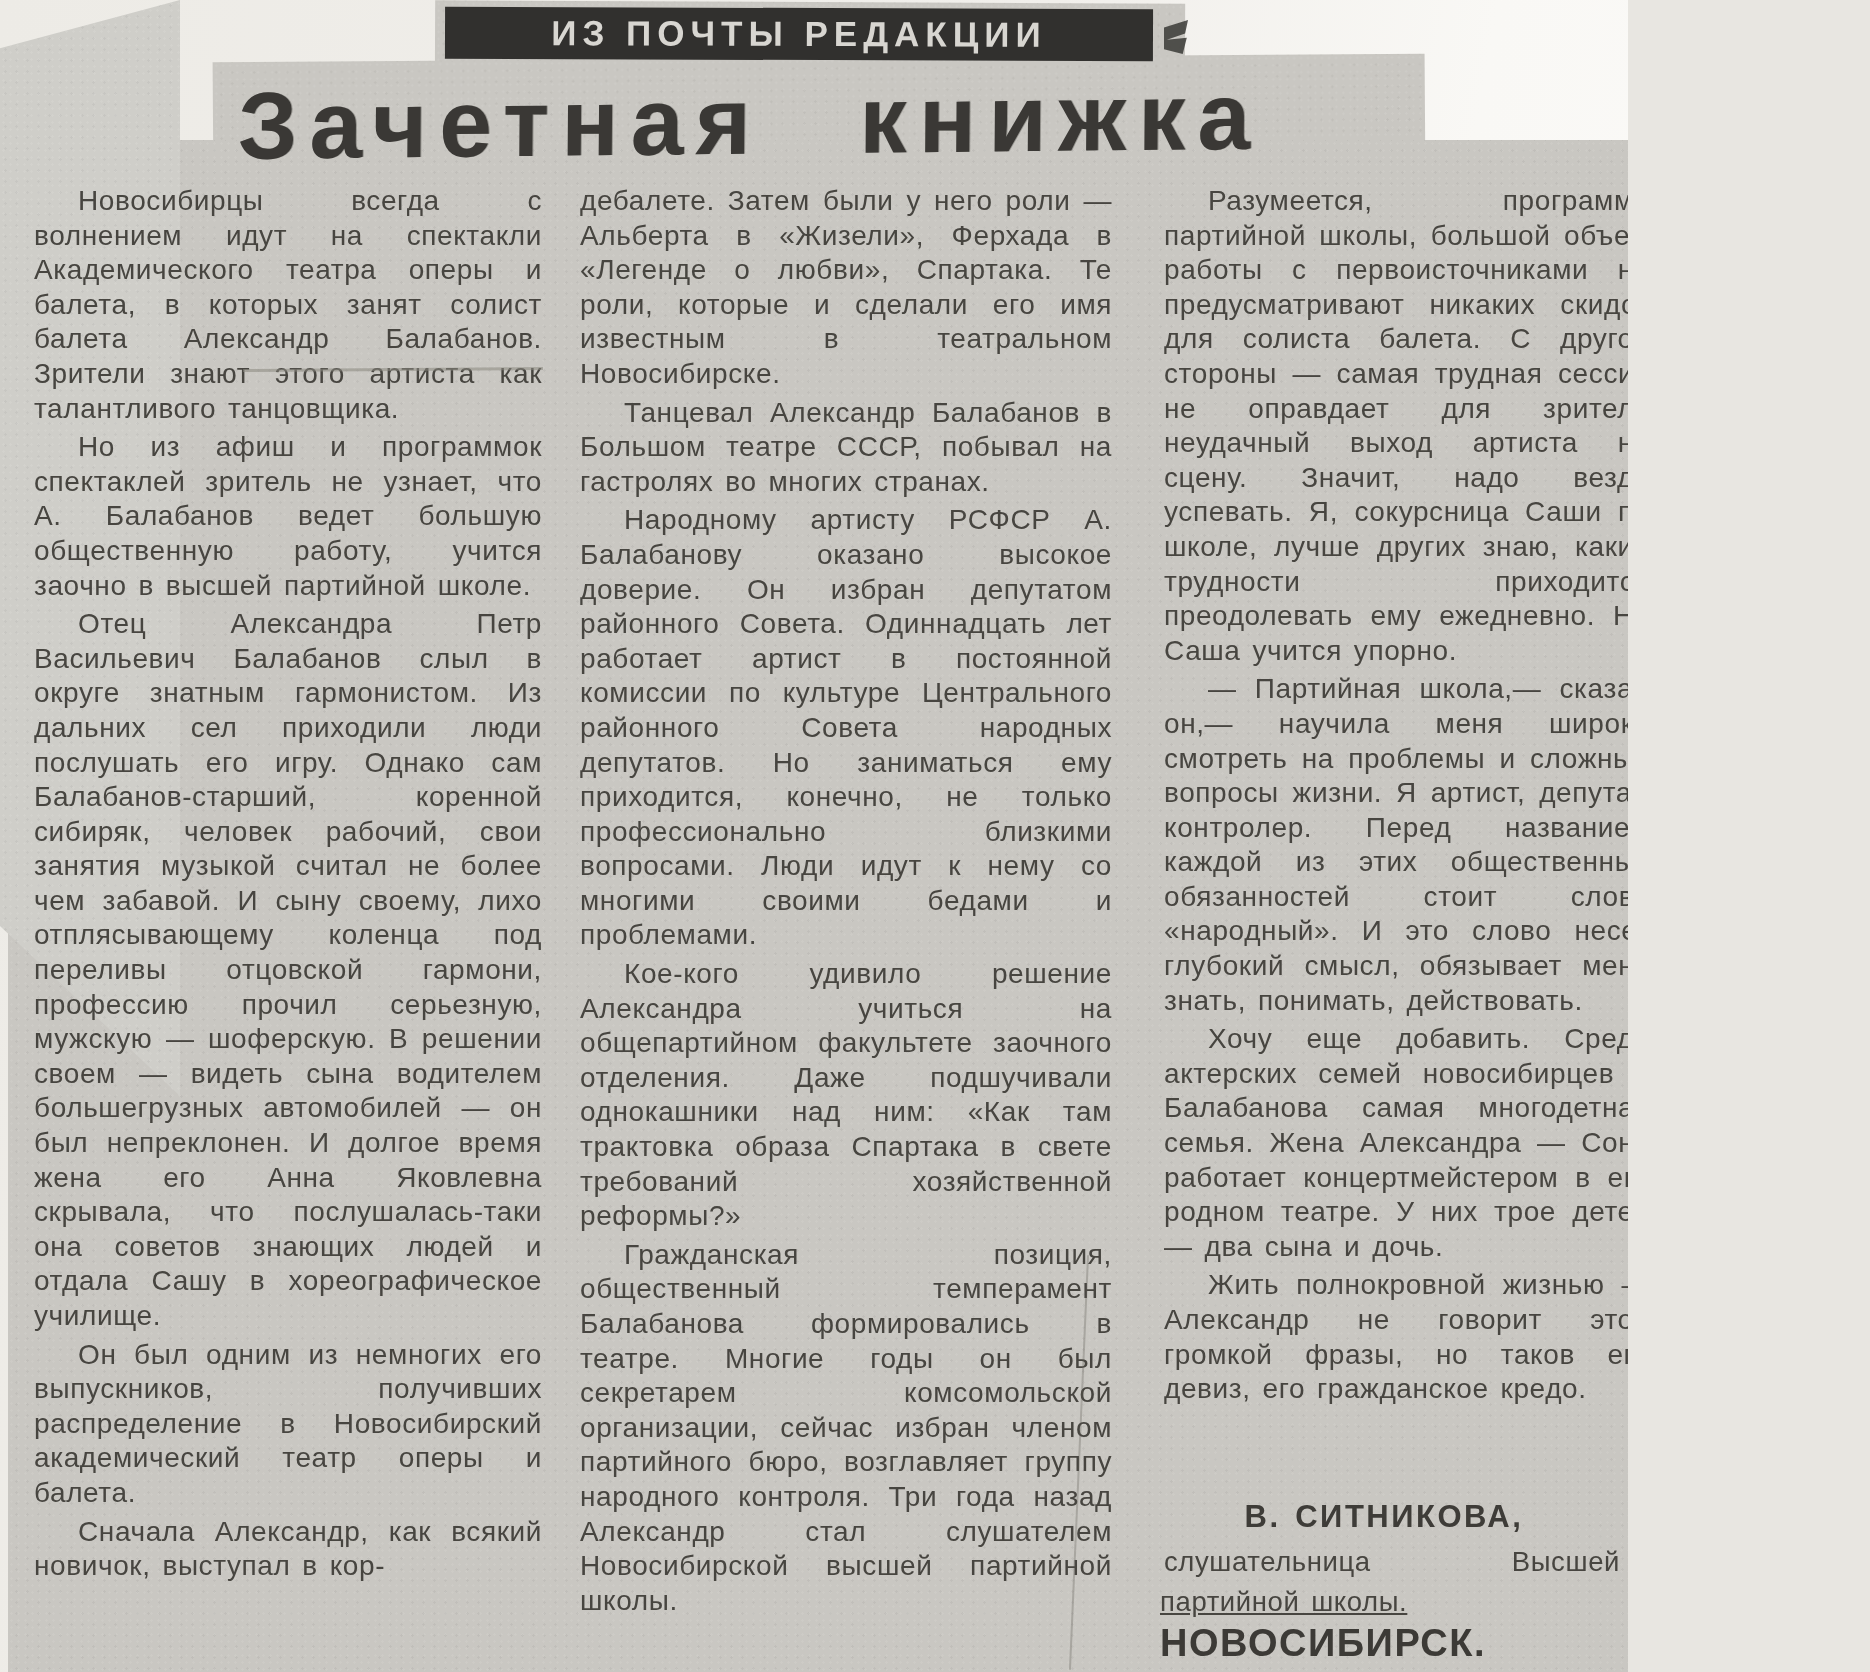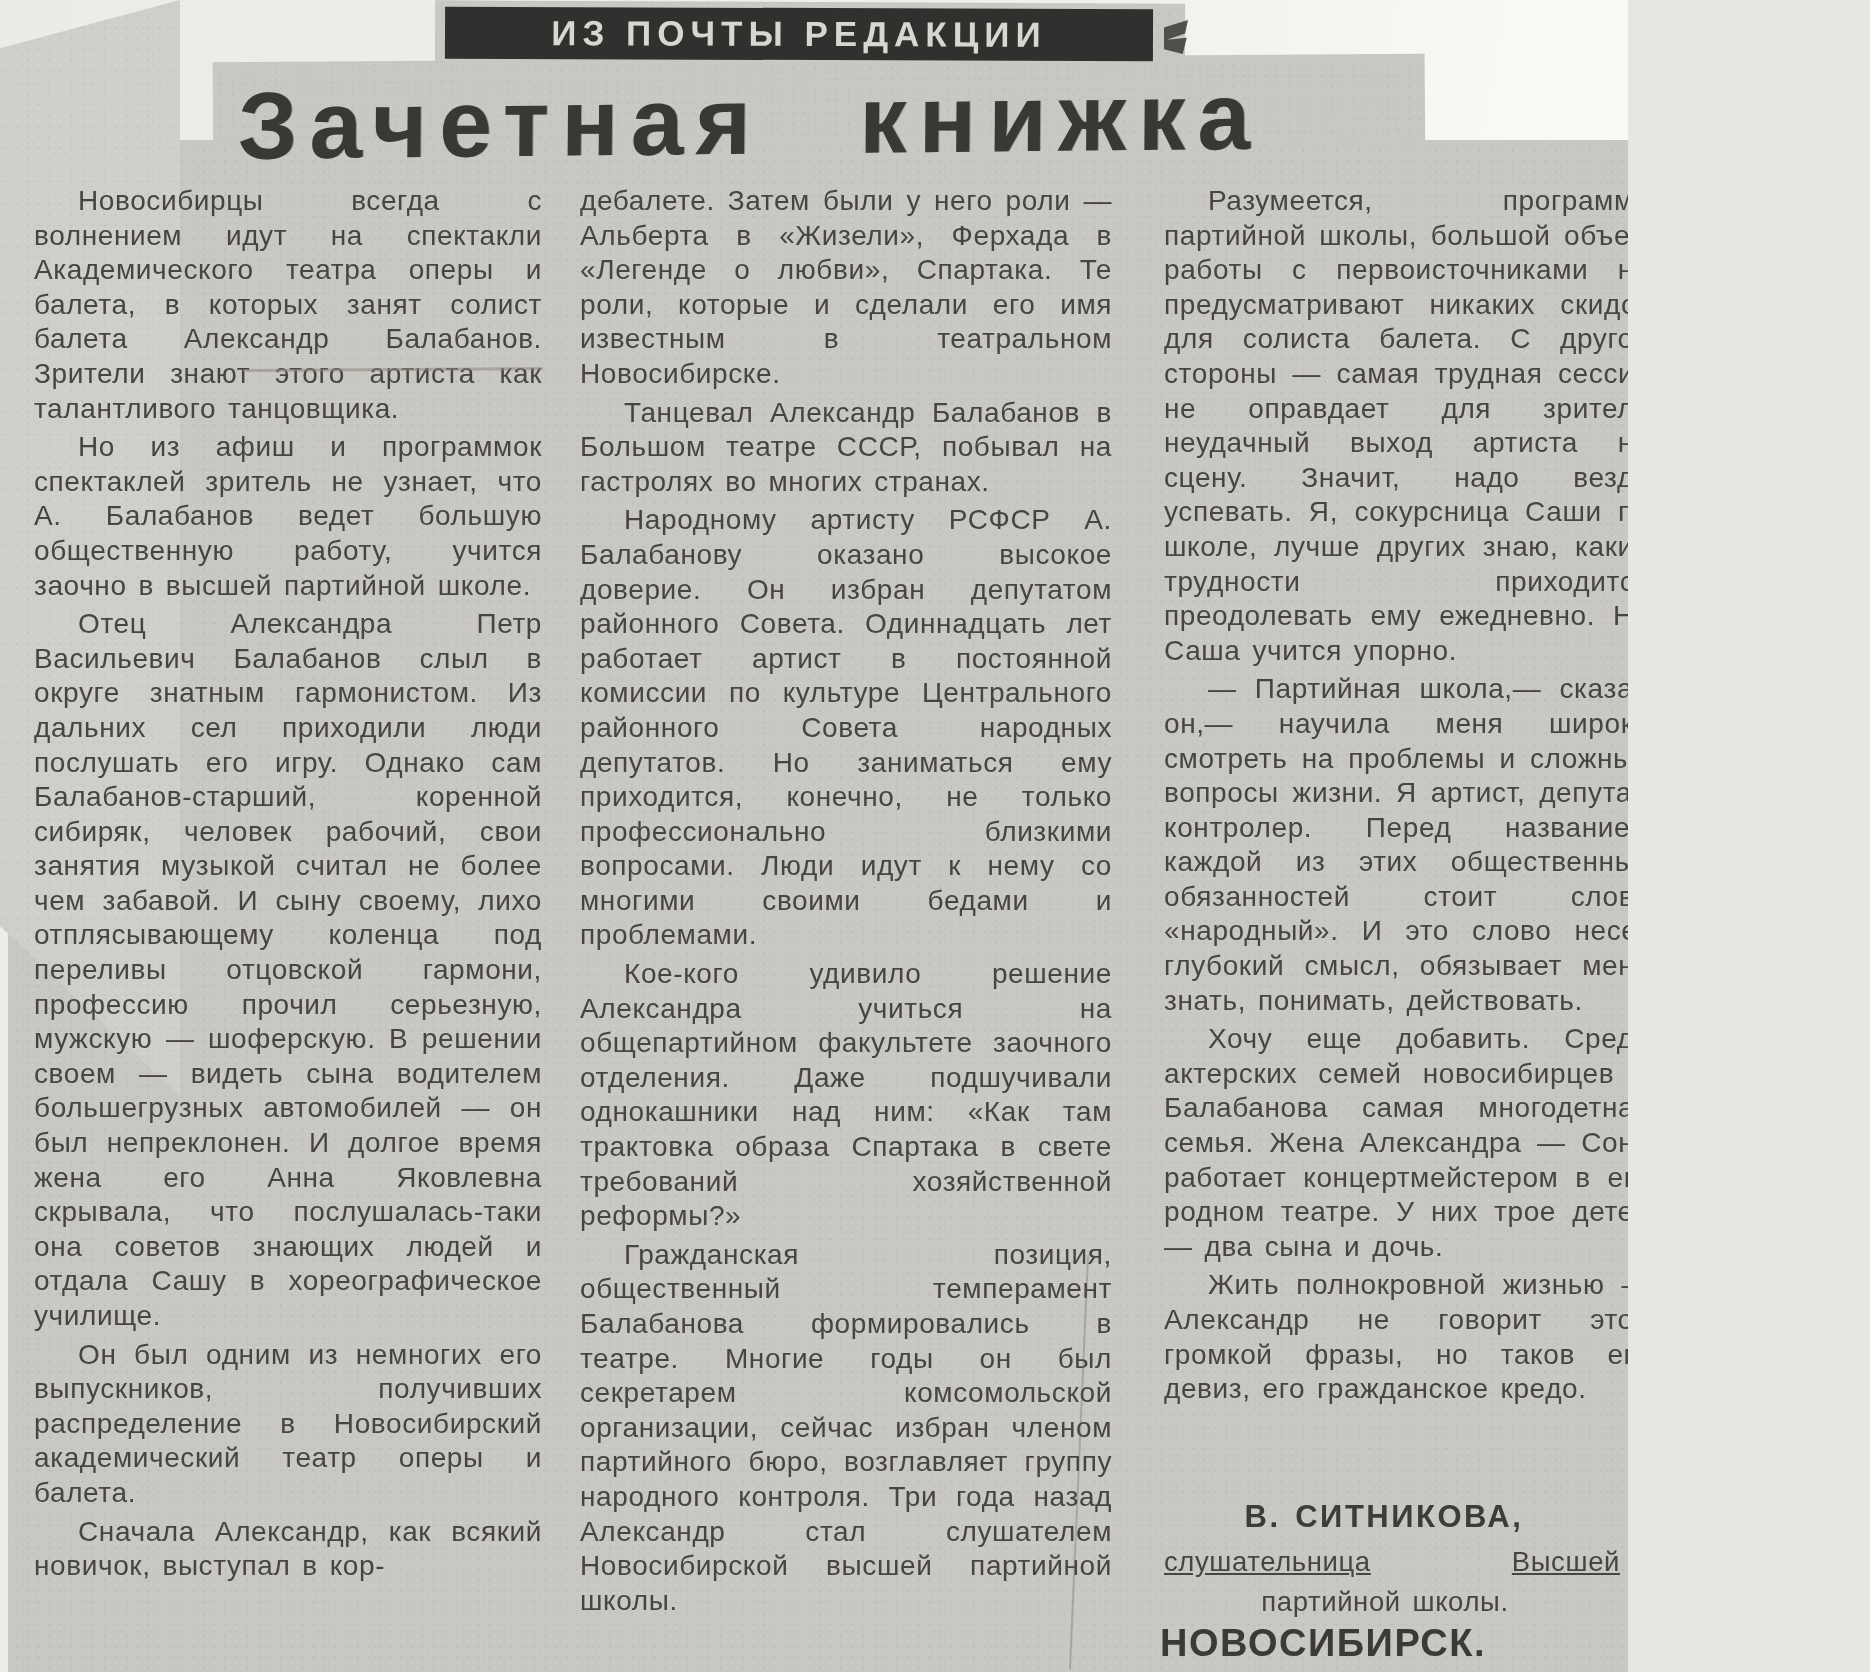--- a/index.html
+++ b/index.html
@@ -53,22 +53,22 @@
   }
   .col-1{left:30px;width:516px;}
   .col-2{left:576px;width:540px;}
   .col-3{left:1160px;width:494px;}
   .para{margin:4px;}
   .para.indent{text-indent:44px;}
   .sig-author{
     font-size:31px;font-weight:700;letter-spacing:2.5px;text-align:center;
     padding-right:46px;margin:0 0 10px 0;color:#3e3c38;
   }
-  .sig-role1{display:flex;justify-content:space-between;font-size:27.5px;margin:0 34px 6px 4px;text-decoration:underline;}
-  .sig-role2{text-align:center;font-size:27.5px;margin:0 44px 6px 0;}
+  .sig-role1{display:flex;justify-content:space-between;font-size:27.5px;margin:0 34px 6px 4px;}
+  .sig-role2{text-align:left;font-size:27.5px;margin:0 44px 6px 0;text-decoration:underline;}
   .sig-city{font-size:38px;font-weight:700;letter-spacing:1.5px;margin:2px 0 0 0;color:#3c3a36;}
   .rule-v{position:absolute;top:214px;height:1458px;width:4px;background:#4a4843;}
   .rule-v.a{left:1672px;}
   .rule-v.b{left:1684px;opacity:.9;}
   .stamp{
     position:absolute;transform-origin:0 0;transform:rotate(90deg);
     white-space:nowrap;color:rgba(58,55,50,.88);
   }
   .stamp-date{
     left:1840px;top:246px;font-size:46px;font-weight:600;letter-spacing:8px;

